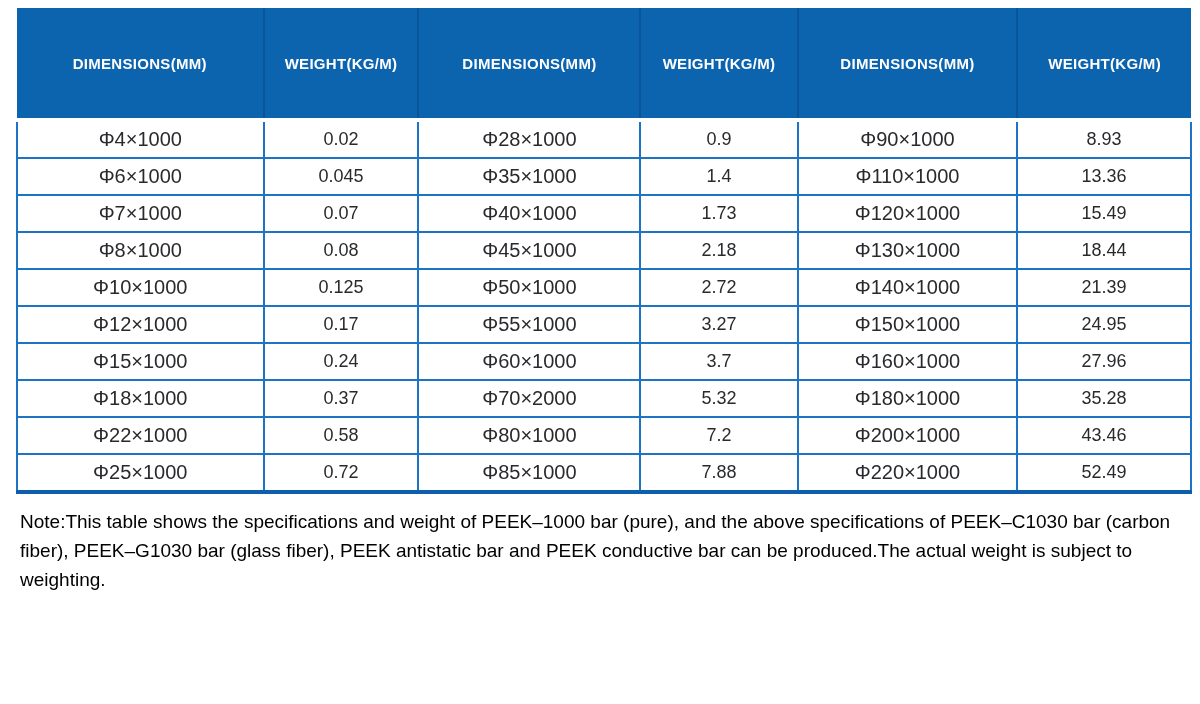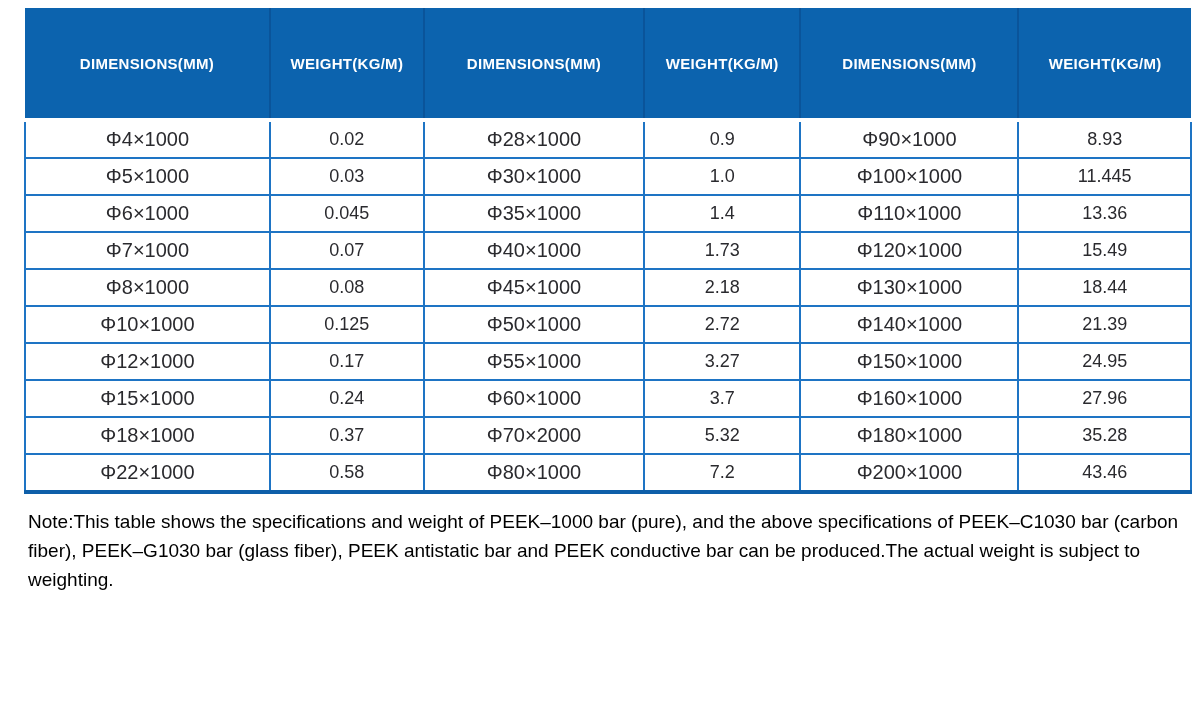--- a/index.html
+++ b/index.html
@@ -5,21 +5,21 @@
   html, body {
     margin: 0;
     padding: 0;
     background: #ffffff;
     font-family: "Liberation Sans", "DejaVu Sans", sans-serif;
   }
   .page {
     width: 1200px;
     height: 704px;
     box-sizing: border-box;
-    padding: 8px 8px 0 24px;
+    padding: 8px 8px 0 16px;
     background: #ffffff;
     overflow: hidden;
   }
   table.spec-table {
     width: 100%;
     border-collapse: collapse;
     table-layout: fixed;
   }
   table.spec-table thead th {
     background: #0c63ae;
@@ -85,28 +85,20 @@
     <tbody>
       <tr>
         <td class="dim">Φ4×1000</td>
         <td class="wt">0.02</td>
         <td class="dim">Φ28×1000</td>
         <td class="wt">0.9</td>
         <td class="dim">Φ90×1000</td>
         <td class="wt">8.93</td>
       </tr>
       <tr>
-        <td class="dim">Φ5×1000</td>
-        <td class="wt">0.03</td>
-        <td class="dim">Φ30×1000</td>
-        <td class="wt">1.0</td>
-        <td class="dim">Φ100×1000</td>
-        <td class="wt">11.445</td>
-      </tr>
-      <tr>
         <td class="dim">Φ6×1000</td>
         <td class="wt">0.045</td>
         <td class="dim">Φ35×1000</td>
         <td class="wt">1.4</td>
         <td class="dim">Φ110×1000</td>
         <td class="wt">13.36</td>
       </tr>
       <tr>
         <td class="dim">Φ7×1000</td>
         <td class="wt">0.07</td>
@@ -156,16 +148,24 @@
         <td class="wt">35.28</td>
       </tr>
       <tr>
         <td class="dim">Φ22×1000</td>
         <td class="wt">0.58</td>
         <td class="dim">Φ80×1000</td>
         <td class="wt">7.2</td>
         <td class="dim">Φ200×1000</td>
         <td class="wt">43.46</td>
       </tr>
+      <tr>
+        <td class="dim">Φ25×1000</td>
+        <td class="wt">0.72</td>
+        <td class="dim">Φ85×1000</td>
+        <td class="wt">7.88</td>
+        <td class="dim">Φ220×1000</td>
+        <td class="wt">52.49</td>
+      </tr>
     </tbody>
   </table>
   <p class="note">Note:This table shows the specifications and weight of PEEK–1000 bar (pure), and the above specifications of PEEK–C1030 bar (carbon fiber), PEEK–G1030 bar (glass fiber), PEEK antistatic bar and PEEK conductive bar can be produced.The actual weight is subject to weighting.</p>
 </div>
 
 </body></html>

